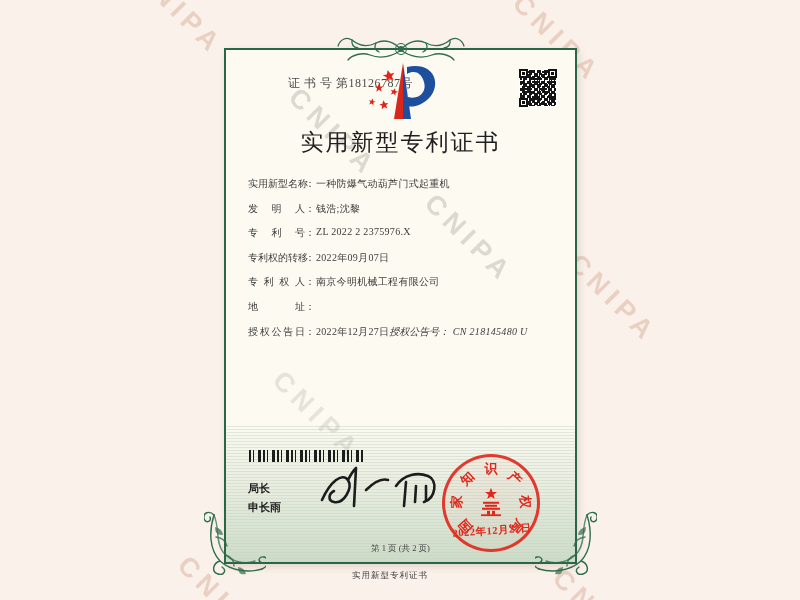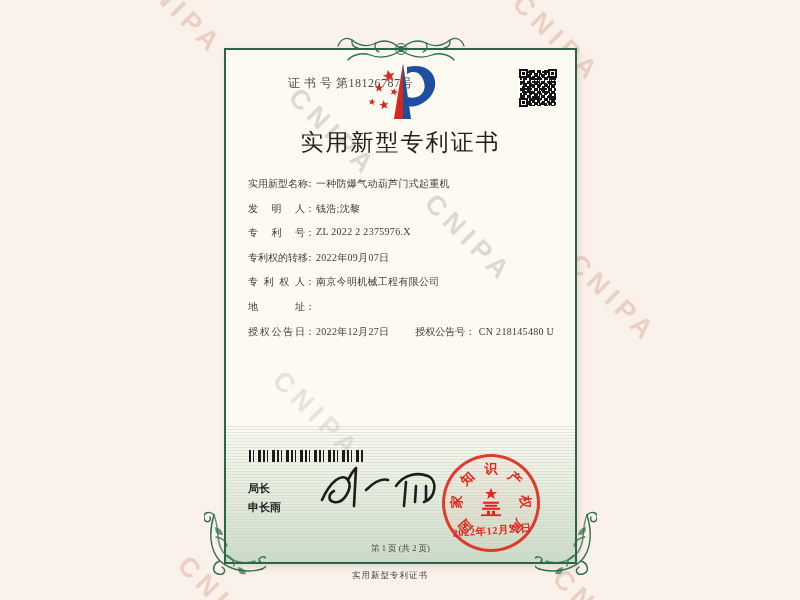--- a/index.html
+++ b/index.html
@@ -74,21 +74,21 @@
   }
 
   .fields{position:absolute;left:22px;right:16px;top:127px;font-size:10px;color:#3c3c3c;}
   .frow{height:24.6px;display:flex;align-items:flex-start;white-space:nowrap;}
   .f-label{
     display:inline-block;width:57px;
     text-align:justify;text-align-last:justify;
   }
   .colon{margin-right:1px;}
   .f-value{letter-spacing:0.3px;}
-  .grant-pair2{margin-left:26px;}
+  .grant-pair2{font-style:italic;}
 
   .paras{
     position:absolute;left:22px;right:19px;top:300px;
     font-size:10px;line-height:17.4px;color:#333;text-align:justify;
   }
   .paras p{margin:0;text-indent:2em;}
 
   .barcode{
     position:absolute;left:23px;top:400px;width:115px;height:12px;
     background:repeating-linear-gradient(90deg,

